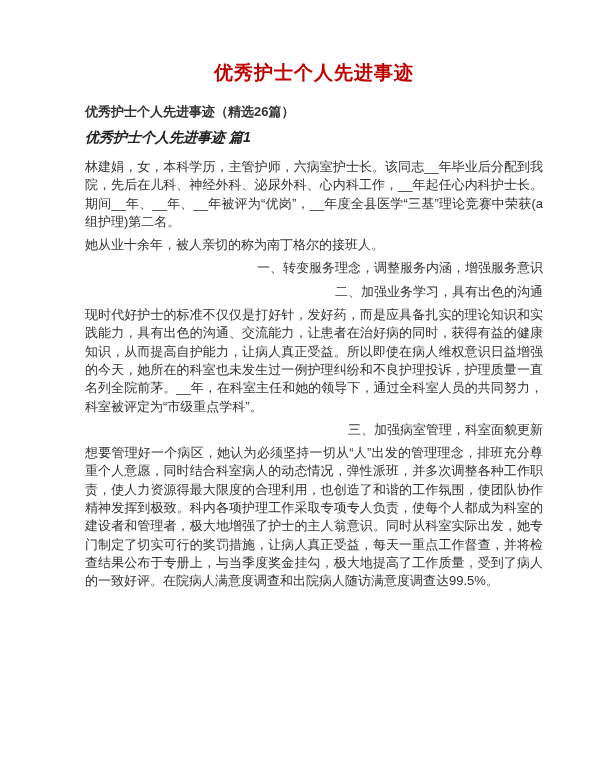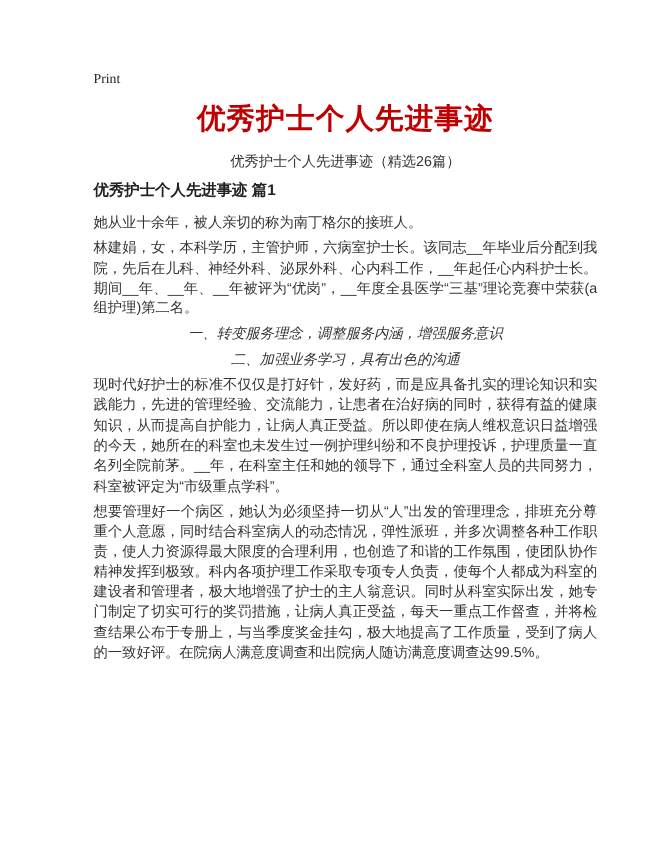--- a/index.html
+++ b/index.html
@@ -27,74 +27,72 @@
     font-size: 12.5px;
     line-height: 13px;
     color: #1f1f1f;
     margin: 0 0 17px 0;
     cursor: pointer;
     display: inline-block;
   }
   .print-row { margin: 0 0 17px 0; }
   .print-row .print-link { margin: 0; }
   .doc-title {
-    font-size: 26px;
+    font-size: 19px;
     font-weight: bold;
     line-height: 21px;
     text-align: center;
     color: var(--title-color);
     margin: 0 0 20px 0;
     letter-spacing: 1px;
   }
   .doc-subtitle {
     font-size: 13px;
     line-height: 18px;
-    font-weight: normal;
+    font-weight: bold;
     margin: 0 0 8px 0;
-    text-align: center;
   }
   .block-heading {
     font-size: 14px;
     font-weight: bold;
     line-height: 17px;
     margin: 0 0 12px 0;
     color: #222222;
+    font-style: italic;
   }
   .block-para, .block-subheading {
     font-size: 13px;
     line-height: 18.3px;
     margin: 0 0 5px 0;
     text-align: justify;
     text-justify: inter-ideograph;
   }
-  .block-subheading { text-align: center; font-style: italic; }
+  .block-subheading { text-align: right; }
 </style>
 </head>
 <body>
 
 <div class="page">
 
-  <div class="print-row">
-    <span class="print-link">Print</span>
-  </div>
 
   <h1 class="doc-title">优秀护士个人先进事迹</h1>
 
   <p class="doc-subtitle">优秀护士个人先进事迹（精选26篇）</p>
 
   <h2 class="block-heading">优秀护士个人先进事迹 篇1</h2>
 
+  <p class="block-para">林建娟，女，本科学历，主管护师，六病室护士长。该同志__年毕业后分配到我院，先后在儿科、神经外科、泌尿外科、心内科工作，__年起任心内科护士长。期间__年、__年、__年被评为“优岗”，__年度全县医学“三基”理论竞赛中荣获(a组护理)第二名。</p>
+
   <p class="block-para">她从业十余年，被人亲切的称为南丁格尔的接班人。</p>
-
-  <p class="block-para">林建娟，女，本科学历，主管护师，六病室护士长。该同志__年毕业后分配到我院，先后在儿科、神经外科、泌尿外科、心内科工作，__年起任心内科护士长。期间__年、__年、__年被评为“优岗”，__年度全县医学“三基”理论竞赛中荣获(a组护理)第二名。</p>
 
 
   <p class="block-subheading">一、转变服务理念，调整服务内涵，增强服务意识</p>
 
 
   <p class="block-subheading">二、加强业务学习，具有出色的沟通</p>
 
-  <p class="block-para">现时代好护士的标准不仅仅是打好针，发好药，而是应具备扎实的理论知识和实践能力，先进的管理经验、交流能力，让患者在治好病的同时，获得有益的健康知识，从而提高自护能力，让病人真正受益。所以即使在病人维权意识日益增强的今天，她所在的科室也未发生过一例护理纠纷和不良护理投诉，护理质量一直名列全院前茅。__年，在科室主任和她的领导下，通过全科室人员的共同努力，科室被评定为“市级重点学科”。</p>
+  <p class="block-para">现时代好护士的标准不仅仅是打好针，发好药，而是应具备扎实的理论知识和实践能力，具有出色的沟通、交流能力，让患者在治好病的同时，获得有益的健康知识，从而提高自护能力，让病人真正受益。所以即使在病人维权意识日益增强的今天，她所在的科室也未发生过一例护理纠纷和不良护理投诉，护理质量一直名列全院前茅。__年，在科室主任和她的领导下，通过全科室人员的共同努力，科室被评定为“市级重点学科”。</p>
 
+  <p class="block-subheading">三、加强病室管理，科室面貌更新</p>
 
   <p class="block-para">想要管理好一个病区，她认为必须坚持一切从“人”出发的管理理念，排班充分尊重个人意愿，同时结合科室病人的动态情况，弹性派班，并多次调整各种工作职责，使人力资源得最大限度的合理利用，也创造了和谐的工作氛围，使团队协作精神发挥到极致。科内各项护理工作采取专项专人负责，使每个人都成为科室的建设者和管理者，极大地增强了护士的主人翁意识。同时从科室实际出发，她专门制定了切实可行的奖罚措施，让病人真正受益，每天一重点工作督查，并将检查结果公布于专册上，与当季度奖金挂勾，极大地提高了工作质量，受到了病人的一致好评。在院病人满意度调查和出院病人随访满意度调查达99.5%。</p>
 
 </div>
 
 </body></html>

